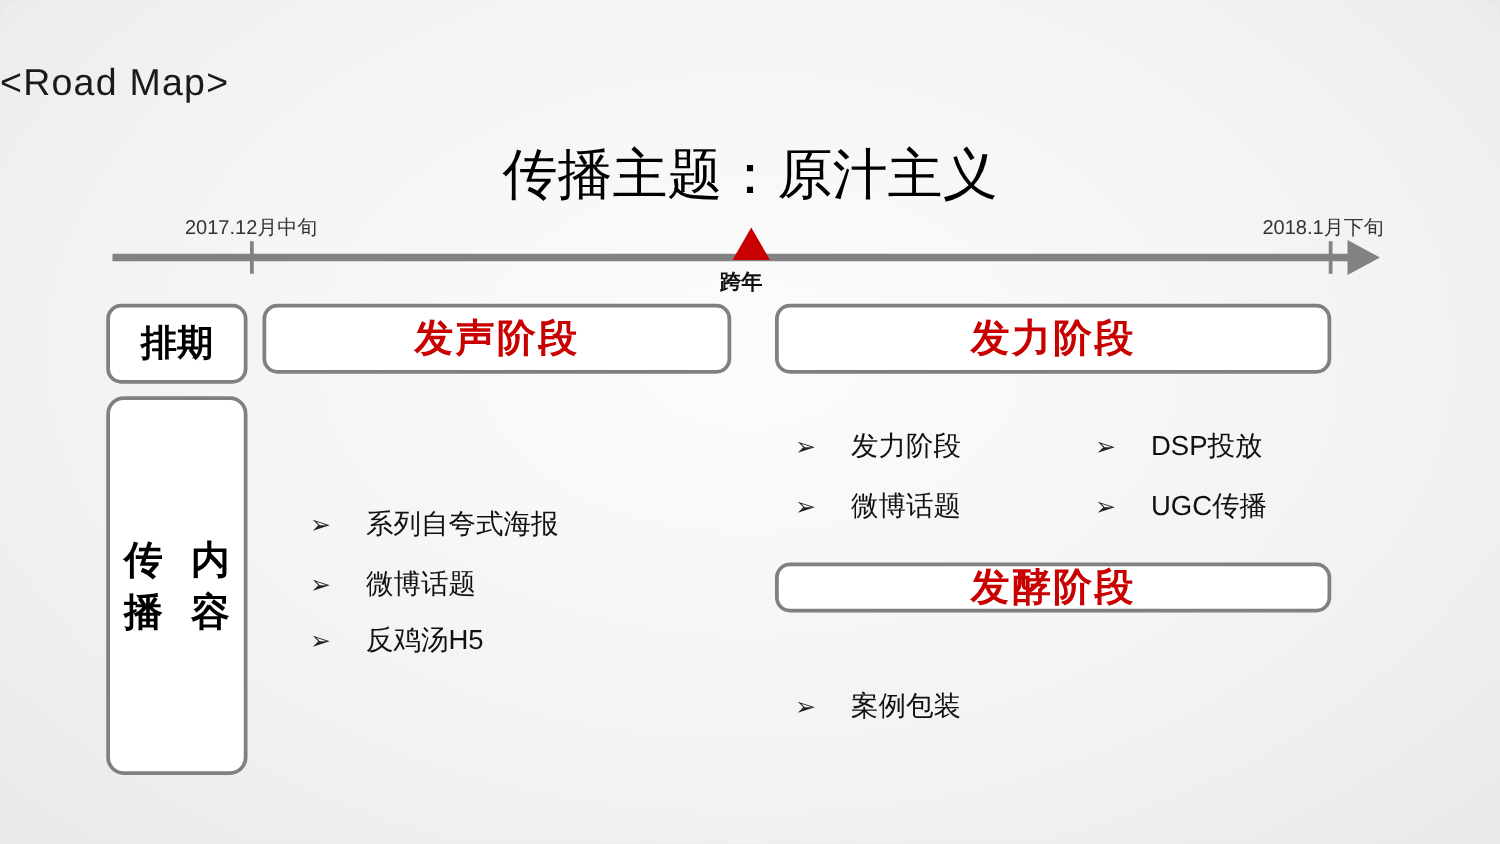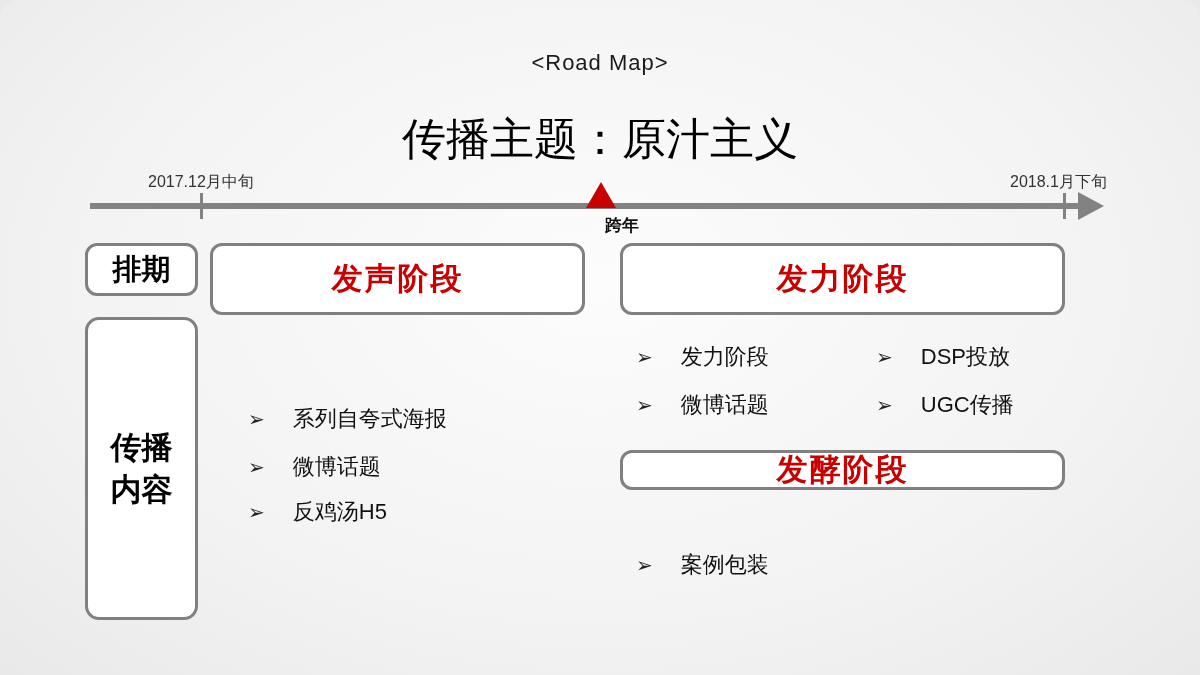--- a/index.html
+++ b/index.html
@@ -9,22 +9,22 @@
     font-family:"Liberation Sans","DejaVu Sans",sans-serif;
     overflow:hidden;
   }
   .slide{
     position:absolute;left:0;top:0;width:1200px;height:675px;
     border-radius:16px;
     background:radial-gradient(ellipse at 50% 42%, #fcfcfc 0%, #f3f3f3 60%, #e9e9e9 100%);
   }
   .abs{position:absolute;}
   .subtitle{
-    left:0;top:50px;width:1200px;text-align:center;
-    font-size:22px;color:#1a1a1a;letter-spacing:1px;
+    left:0;top:50px;width:1200px;
+    font-size:30px;color:#1a1a1a;letter-spacing:1px;
   }
   .title{
     left:0;top:110px;width:1200px;text-align:center;
     font-size:44px;font-weight:normal;color:#000;
   }
   
   .tl-line{left:90px;top:203px;width:992px;height:6px;background:#828282;}
   .tl-arrow{
     left:1078px;top:192px;width:0;height:0;
     border-left:26px solid #828282;
@@ -37,39 +37,39 @@
   .tl-date{font-size:16px;color:#333;top:172px;}
   .date-start{left:148px;}
   .date-end{left:1010px;}
   .tl-marker{
     left:586px;top:182px;width:0;height:0;
     border-bottom:26px solid #c90000;
     border-left:15px solid transparent;
     border-right:15px solid transparent;
   }
   .tl-marker-label{
-    left:592px;top:214px;width:60px;text-align:center;
+    left:576px;top:214px;width:60px;text-align:left;
     font-size:17px;font-weight:bold;color:#111;
   }
   
   .box{
     background:#fff;border:3px solid #808080;border-radius:12px;
     display:flex;align-items:center;justify-content:center;
     box-sizing:border-box;
   }
-  .row-label-box{left:85px;top:243px;width:113px;height:53px;}
+  .row-label-box{left:85px;top:243px;width:113px;height:64px;}
   .row-label-box .txt{font-size:29px;font-weight:bold;color:#000;}
-  .stage-box{height:72px;top:243px;}
+  .stage-box{height:56px;top:243px;}
   .stage1-box{left:210px;width:375px;}
   .stage2-box{left:620px;width:445px;}
   .stage3-box{left:620px;top:450px;width:445px;height:40px;}
   .stage-label{font-size:31px;font-weight:bold;color:#c90000;letter-spacing:2px;}
   .content-box{
     left:85px;top:317px;width:113px;height:303px;
-    flex-direction:column;line-height:1.35;border-radius:14px;
+    flex-direction:row;line-height:1.35;border-radius:14px;
   }
   .content-box .txt{font-size:31px;font-weight:bold;color:#000;text-align:center;}
   
   .bullet{
     display:flex;align-items:center;color:#111;font-size:22px;
   }
   .bullet .glyph{
     font-size:20px;color:#222;margin-right:28px;flex:0 0 auto;
   }
   .b-s1-1{left:248px;top:404px;}

